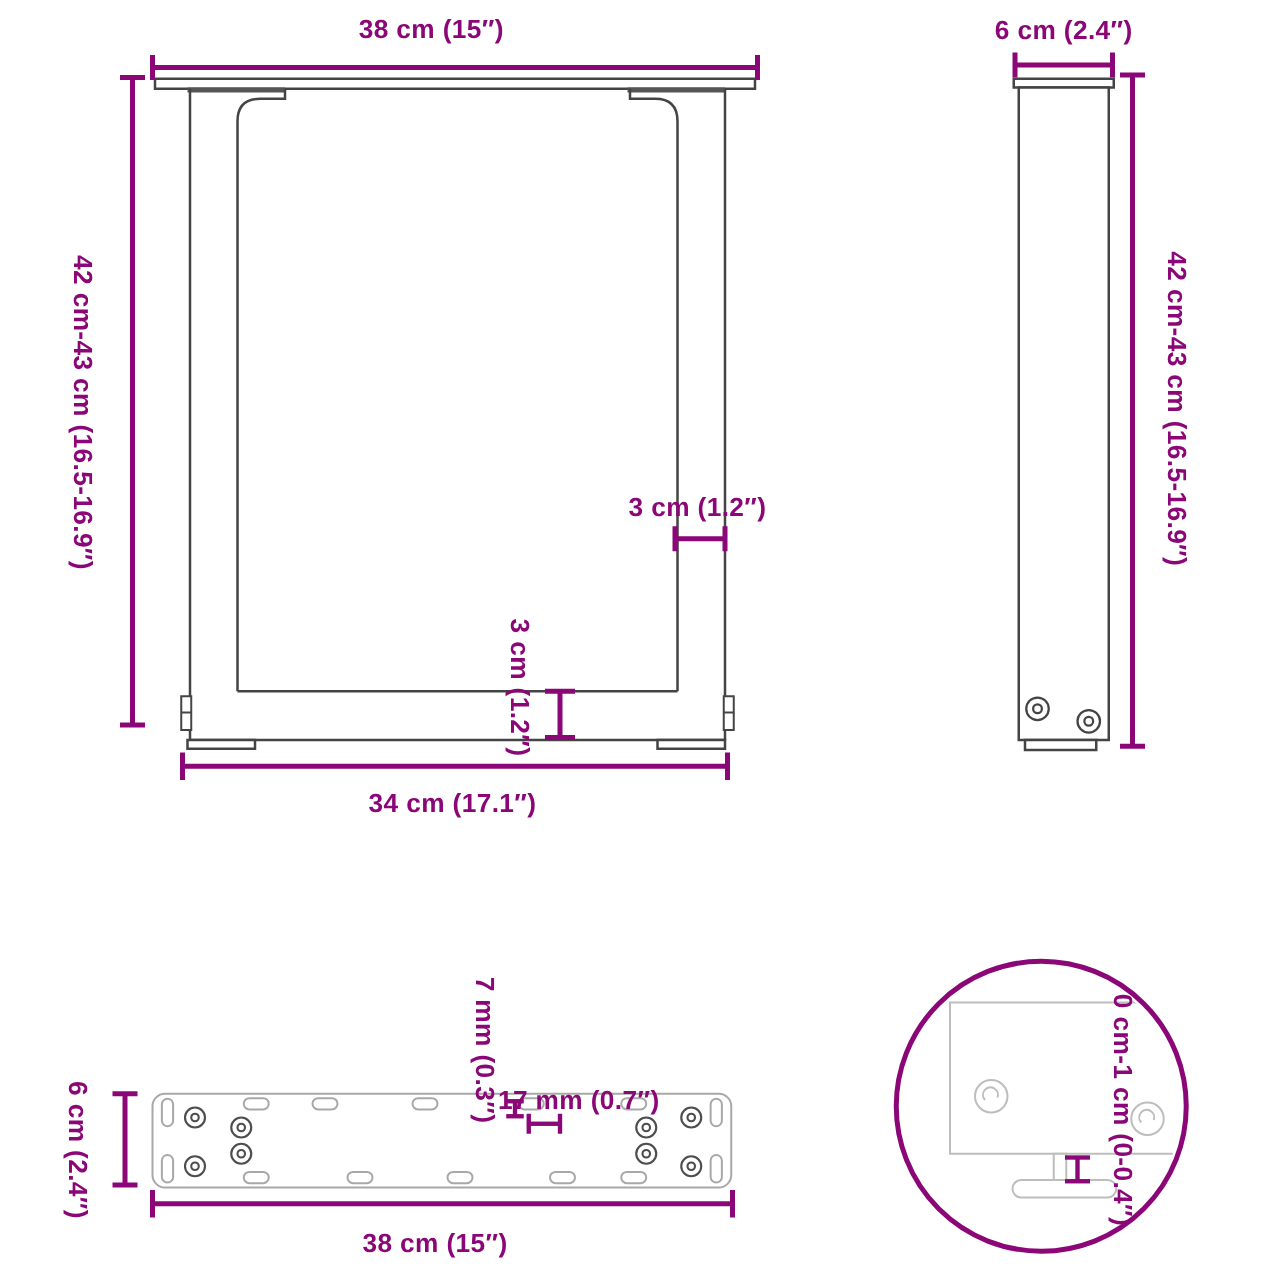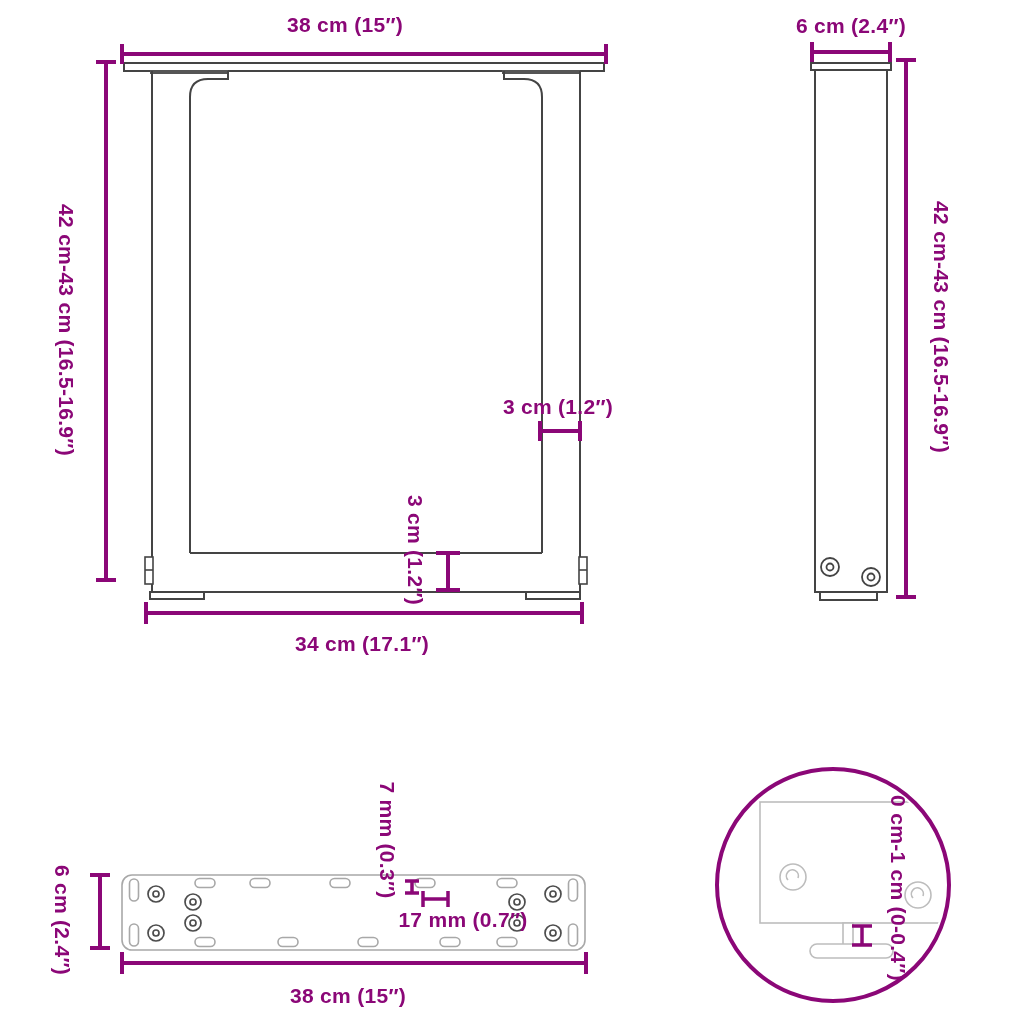--- a/index.html
+++ b/index.html
@@ -204,21 +204,21 @@
   <div class="dim-label vertical" style="left:415px;top:550px;">3 cm (1.2″)</div>
 
   <div class="dim-label" style="left:362px;top:643px;">34 cm (17.1″)</div>
 
   <div class="dim-label" style="left:851px;top:25px;">6 cm (2.4″)</div>
 
   <div class="dim-label vertical" style="left:941px;top:327px;">42 cm-43 cm (16.5-16.9″)</div>
 
   <div class="dim-label vertical" style="left:387px;top:840px;">7 mm (0.3″)</div>
 
-  <div class="dim-label" style="left:463px;top:919px;">17 mm (0.7″)</div>
+  <div class="dim-label" style="left:463px;top:881px;">17 mm (0.7″)</div>
 
   <div class="dim-label vertical" style="left:62px;top:920px;">6 cm (2.4″)</div>
 
   <div class="dim-label" style="left:348px;top:995px;">38 cm (15″)</div>
 
   <div class="dim-label vertical" style="left:898px;top:888px;">0 cm-1 cm (0-0.4″)</div>
 
 </div>
 
 </body></html>

